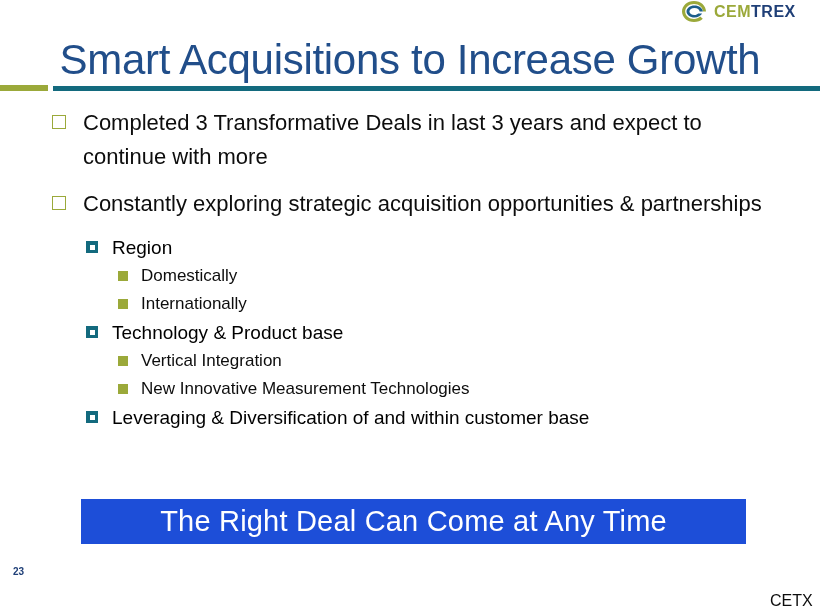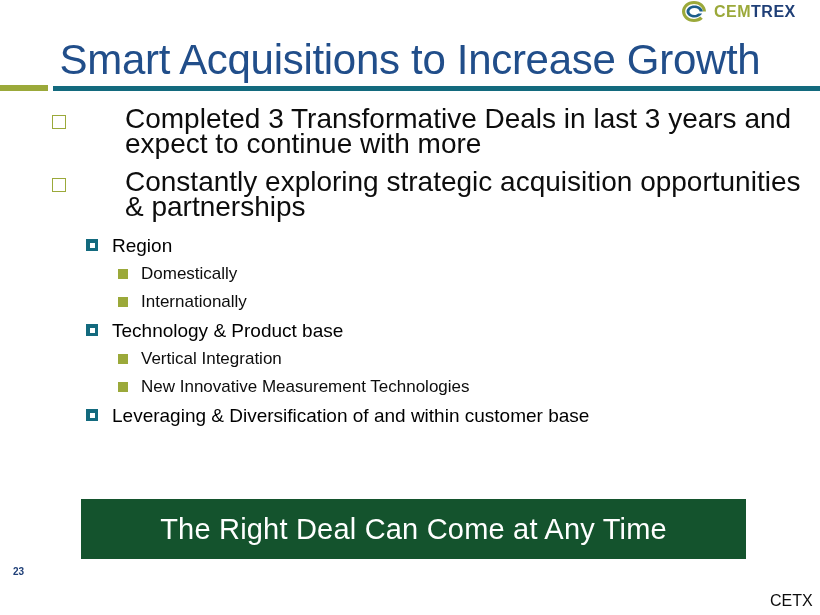--- a/index.html
+++ b/index.html
@@ -95,25 +95,24 @@
   
   .lv1 { padding-left: 52px; margin-bottom: 4px; }
   .lv1 .bullet {
     width: 12px; height: 12px;
     border: 1.5px solid #9BA93A;
     background: #ffffff;
     margin-top: 9px;
     margin-right: 17px;
   }
   .lv1 .txt {
-    font-size: 28px;
+    font-size: 22px;
     color: #0D0D0D;
-    line-height: 25px;
+    line-height: 34px;
     max-width: 700px;
-    margin-left: 42px;
   }
 
   
   .lv2 { padding-left: 86px; margin-bottom: 2px; }
   .lv2 .bullet {
     width: 12px; height: 12px;
     background: #136A7E;
     margin-top: 7px;
     margin-right: 14px;
     position: relative;
@@ -146,22 +145,22 @@
   }
 
   .spacer-sm { height: 9px; }
 
   
   .banner {
     position: absolute;
     left: 81px;
     top: 499px;
     width: 665px;
-    height: 60px;
-    background: #14532d;
+    height: 45px;
+    background: #1d4ed8;
     display: flex;
     align-items: center;
     justify-content: center;
   }
   .banner-text {
     color: #ffffff;
     font-size: 29px;
     font-weight: normal;
     letter-spacing: 0.2px;
     white-space: nowrap;

